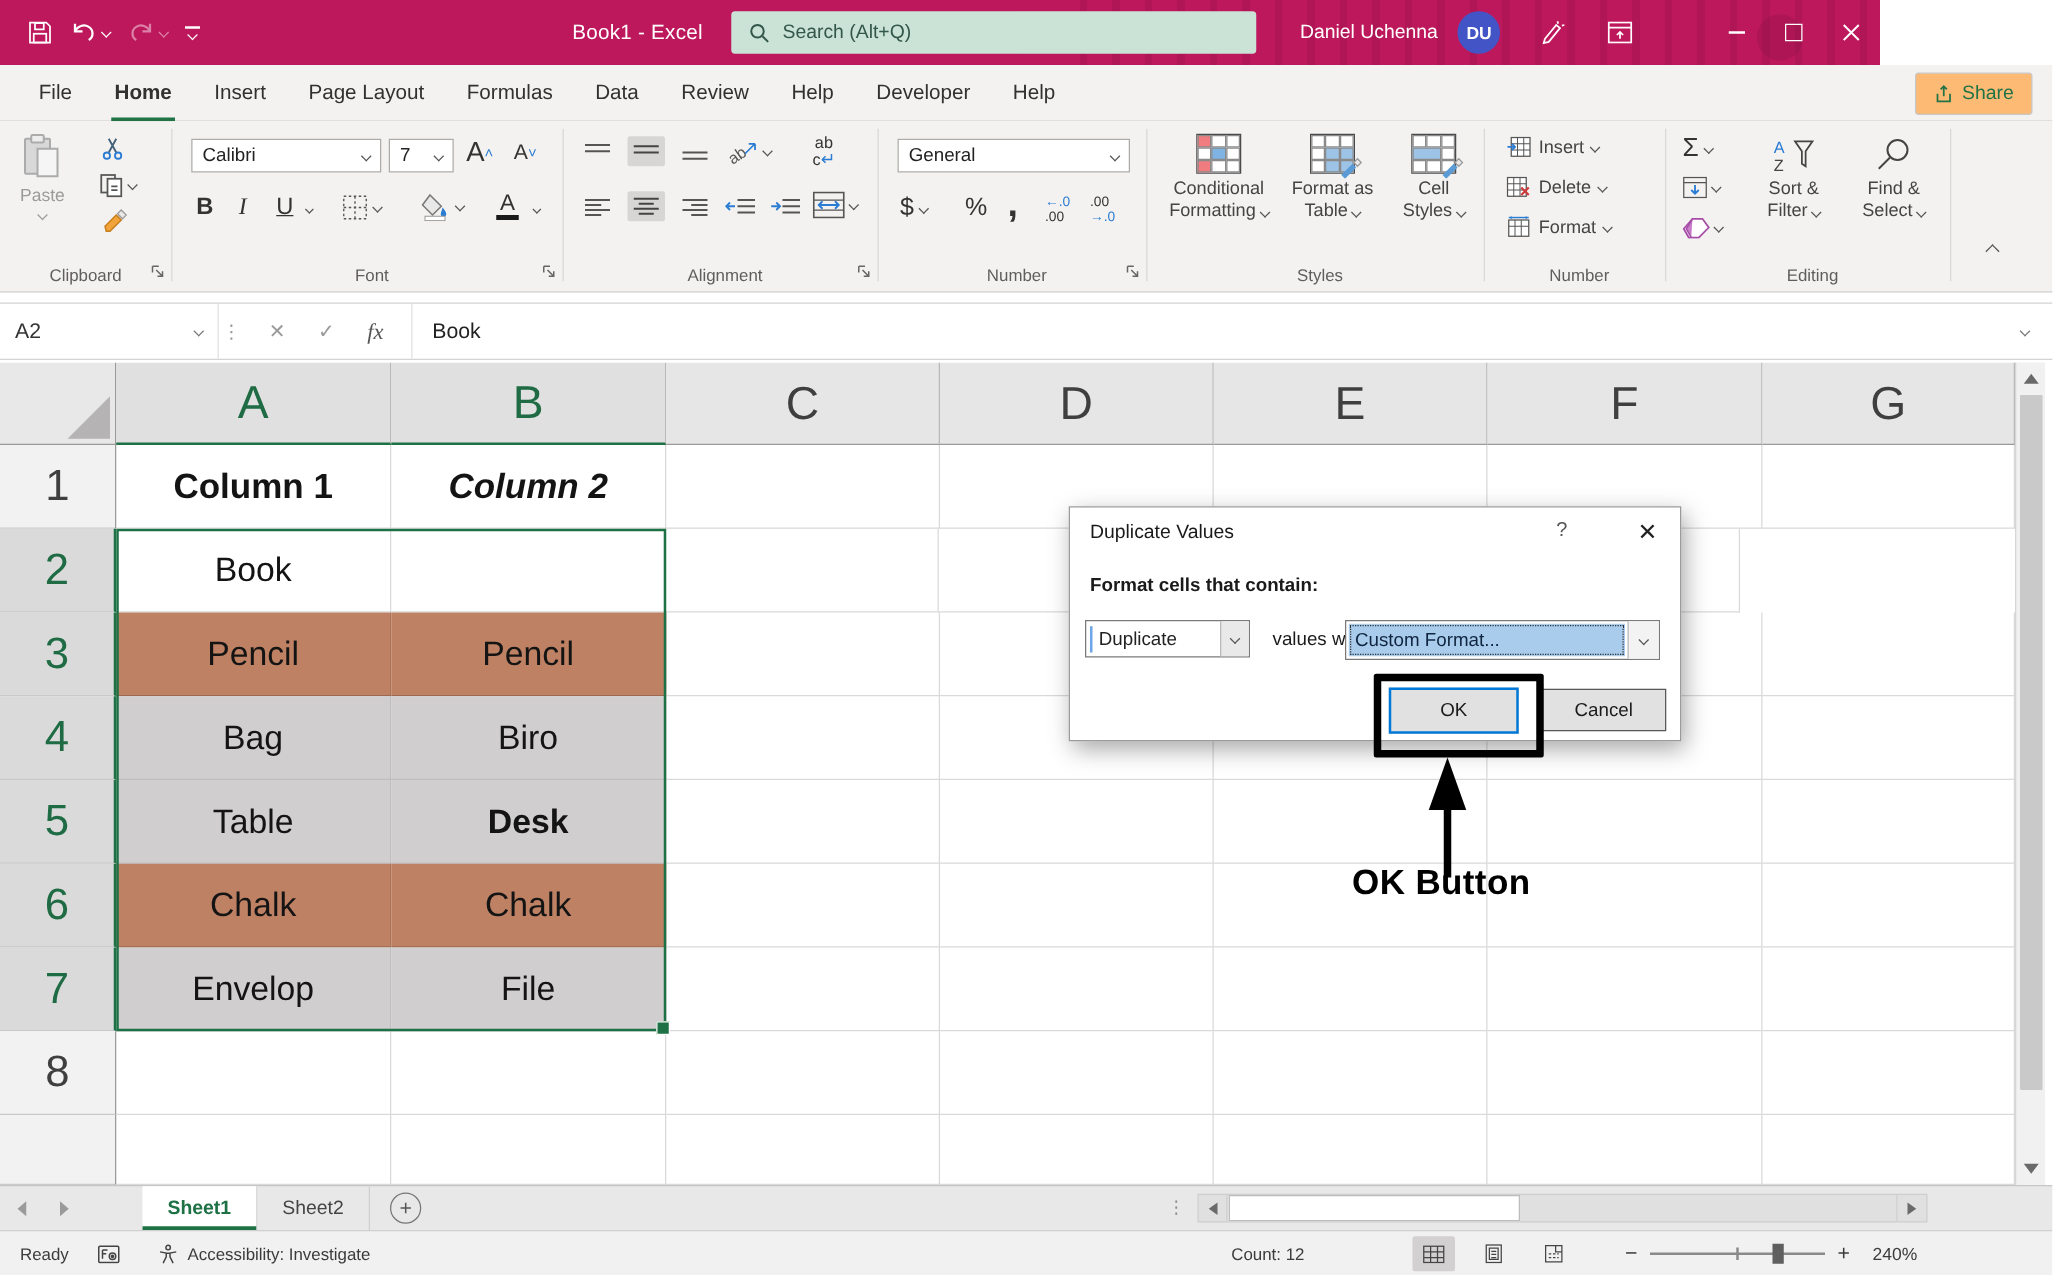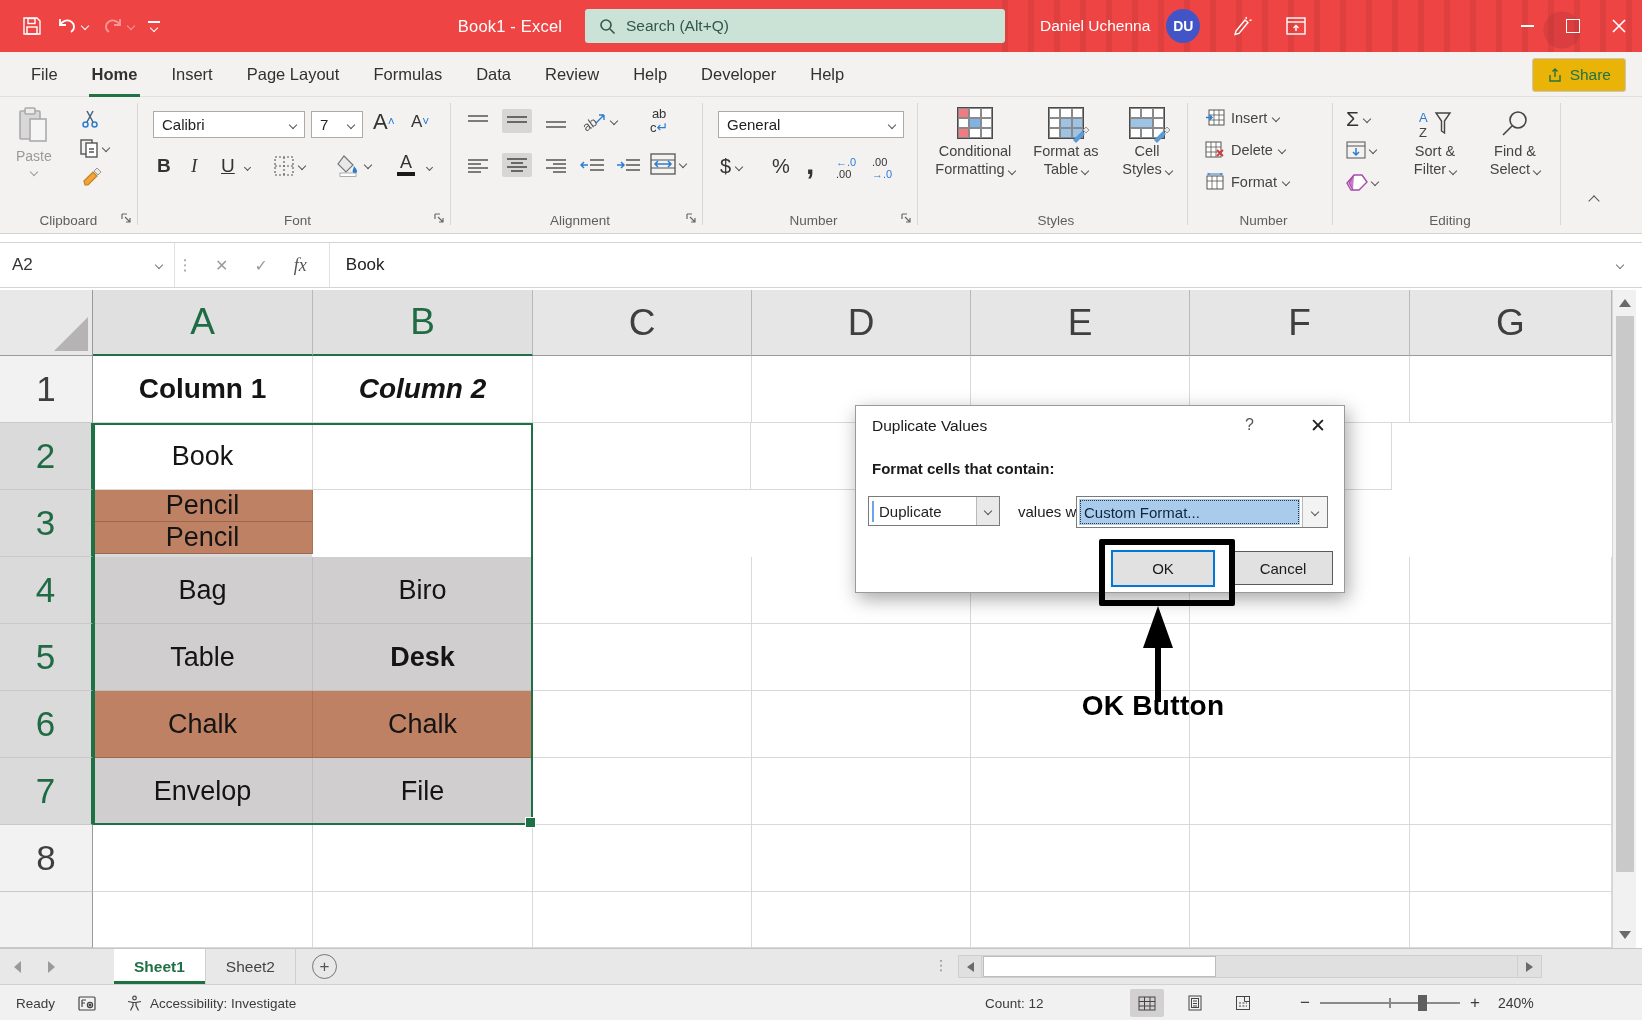--- a/index.html
+++ b/index.html
@@ -1,38 +1,38 @@
 <!DOCTYPE html>
 <html><head>
 <meta charset="utf-8">
 <style>
   html,body{margin:0;padding:0;}
   body{width:1642px;height:1020px;position:relative;font-family:"Liberation Sans",sans-serif;background:#fff;overflow:hidden;-webkit-font-smoothing:antialiased;}
   .abs{position:absolute;box-sizing:border-box;}
   
-  #titlebar{top:0;left:0;width:1642px;height:52px;background:#ef4444;color:#fff;}
+  #titlebar{top:0;left:0;width:1504px;height:52px;background:#be185d;color:#fff;}
   #tb-art{right:0;top:0;width:640px;height:52px;opacity:.25;
     background:
       radial-gradient(circle at 560px 30px, rgba(0,0,0,.35) 18px, transparent 19px),
       repeating-linear-gradient(90deg, rgba(0,0,0,.28) 0 6px, transparent 6px 26px);}
   .qat{display:flex;align-items:center;gap:14px;position:absolute;left:22px;top:0;height:52px;}
   .qat svg{display:block;}
   #tb-title{top:0;left:300px;width:420px;height:52px;display:flex;align-items:center;justify-content:center;font-size:16.5px;letter-spacing:.2px;}
   #tb-search{top:9px;left:585px;width:420px;height:34px;background:#CBE2D6;border-radius:3px;display:flex;align-items:center;gap:10px;padding:0 14px;color:#33574A;font-size:15.5px;}
   #tb-user{top:0;left:1040px;height:52px;display:flex;align-items:center;gap:16px;}
   #tb-avatar{width:34px;height:34px;border-radius:50%;background:#4355C6;color:#fff;display:flex;align-items:center;justify-content:center;font-size:14px;font-weight:bold;}
   .winbtn{width:46px;height:52px;display:flex;align-items:center;justify-content:center;position:absolute;top:0;}
   .chev{display:inline-block;width:7px;height:7px;border-right:1.7px solid currentColor;border-bottom:1.7px solid currentColor;transform:rotate(45deg);}
   .chev.sm{width:5px;height:5px;}
   
   #tabrow{top:52px;left:0;width:1642px;height:45px;background:#F3F2F1;border-bottom:1px solid #E1DFDD;display:flex;align-items:center;padding:0 14px;gap:0;}
   .rtab{padding:0 17px;font-size:16.5px;color:#323130;height:45px;display:flex;align-items:center;position:relative;cursor:default;}
   .rtab.active{font-weight:bold;}
   .rtab.active::after{content:"";position:absolute;left:14px;right:14px;bottom:0;height:3px;background:#217346;}
-  #share-btn{position:absolute;right:16px;top:6px;height:32px;padding:0 14px;background:#eab308;border:1px solid #C8C6C4;border-radius:3px;color:#217346;font-size:15.5px;display:flex;align-items:center;gap:7px;}
+  #share-btn{position:absolute;right:16px;top:6px;height:32px;padding:0 14px;background:#fdba74;border:1px solid #C8C6C4;border-radius:3px;color:#217346;font-size:15.5px;display:flex;align-items:center;gap:7px;}
   
   #ribbon{top:97px;left:0;width:1642px;height:137px;background:#F3F2F1;border-bottom:1px solid #D3D1CF;font-size:14.5px;color:#444;}
   .rsep{position:absolute;top:6px;bottom:8px;width:1px;background:#DAD8D6;}
   .rgroup{position:absolute;top:0;height:137px;}
   .rglabel{position:absolute;bottom:6px;left:0;right:0;text-align:center;font-size:13.5px;color:#605E5C;}
   .launcher{position:absolute;bottom:6px;right:4px;}
   .combo{display:flex;align-items:center;background:#fff;border:1px solid #ACABA9;height:27px;box-sizing:border-box;font-size:15px;color:#222;}
   .combo .cbx{flex:1;padding:0 8px;white-space:nowrap;overflow:hidden;}
   .combo .cbtn{width:22px;height:100%;display:flex;align-items:center;justify-content:center;color:#555;}
   .ric{display:inline-flex;align-items:center;justify-content:center;}
@@ -579,21 +579,21 @@
         <div class="cell" style="width: 202px;"></div>
       </div>
       <div class="grow" style="height: 67px;">
         <div class="cell active" style="width: 220px;">Book</div>
         <div class="cell" style="width: 219px;"></div>
         <div class="cell" style="width: 219px;"></div>
         <div class="cell" style="width: 219px;"></div>
         <div class="cell" style="width: 220px;"></div>
         <div class="cell" style="width: 202px;"></div>
       </div>
-      <div class="grow" style="height: 67px; flex-direction: column;">
+      <div class="grow" style="height: 67px;">
         <div class="cell dup" style="width: 220px;">Pencil</div>
         <div class="cell dup" style="width: 220px;">Pencil</div>
         <div class="cell" style="width: 219px;"></div>
         <div class="cell" style="width: 219px;"></div>
         <div class="cell" style="width: 219px;"></div>
         <div class="cell" style="width: 220px;"></div>
         <div class="cell" style="width: 202px;"></div>
       </div>
       <div class="grow" style="height: 67px;">
         <div class="cell selfill" style="width: 220px;">Bag</div>

